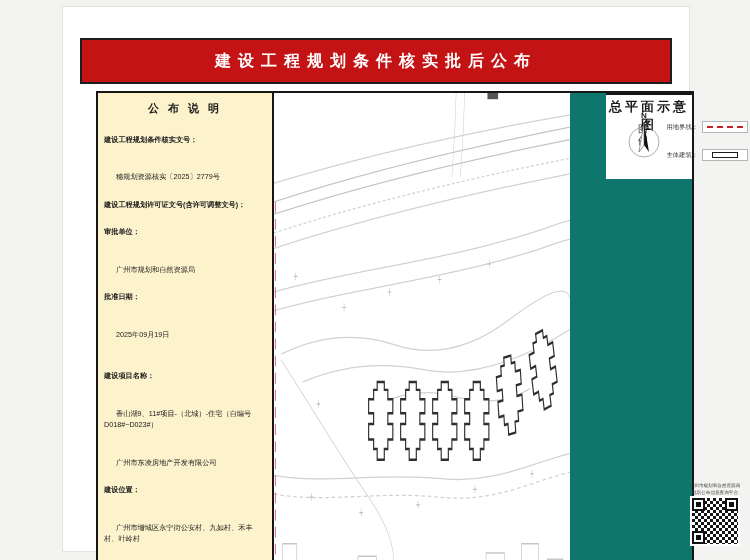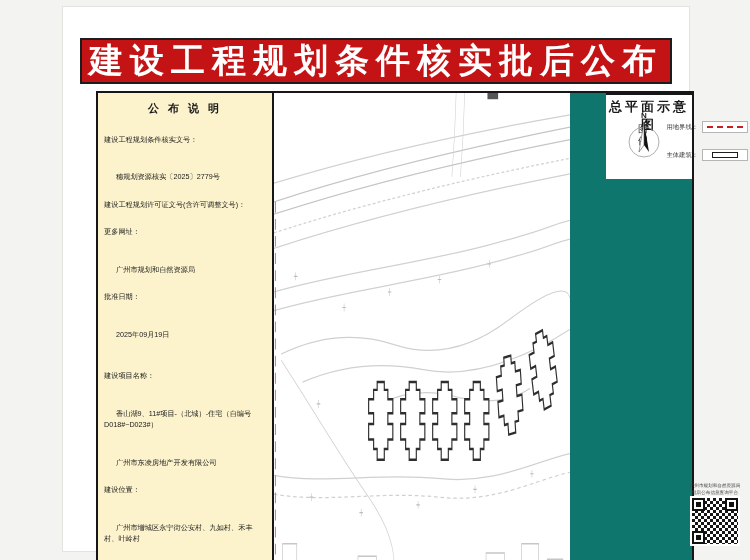--- a/index.html
+++ b/index.html
@@ -9,33 +9,33 @@
     font-family:"Liberation Sans","DejaVu Sans",sans-serif;
     color:#1a1a1a;
   }
   .page{position:absolute;left:62px;top:6px;width:628px;height:546px;background:#fff;border:1px solid #e4e4df;box-sizing:border-box;}
   
   .banner{
     position:absolute;left:80px;top:38px;width:592px;height:46px;
     background:#c41315;border:2px solid #1d1d1d;box-sizing:border-box;
     display:flex;align-items:center;justify-content:center;
   }
-  .banner span{color:#fff;font-size:34px;font-weight:bold;letter-spacing:7px;white-space:nowrap;}
+  .banner span{color:#fff;font-size:16px;font-weight:bold;letter-spacing:7px;white-space:nowrap;}
   
   .frame{
     position:absolute;left:96px;top:91px;width:598px;height:548px;
     border:2px solid #161616;box-sizing:border-box;background:#0f766e;
     display:flex;
   }
   .info-panel{
     width:176px;flex:0 0 176px;background:#fcf3cd;border-right:2px solid #161616;
     box-sizing:border-box;padding:5px 6px 4px 6px;font-size:7.2px;line-height:1.6;
   }
   .info-title{font-size:11px;font-weight:bold;text-align:center;letter-spacing:3px;margin:2px 0 4px 0;}
-  .flabel{font-weight:normal;margin-top:16px;}
+  .flabel{font-weight:bold;margin-top:16px;}
   .fvalue{text-indent:12px;margin-top:26px;}
   .fvalue-long{text-indent:12px;text-align:justify;line-height:1.5;}
   .group-gap{height:14px;}
   .notes{margin-top:14px;font-size:4.8px;line-height:1.7;color:#222;}
   .notes .nt{font-weight:bold;font-size:5.6px;}
   .notes .note{word-break:break-all;}
   
   .right-col{flex:1;display:flex;flex-direction:row;min-width:0;gap:36px;}
   .map{flex:1;position:relative;background:#fff;overflow:hidden;}
   .map svg{position:absolute;inset:0;width:100%;height:100%;}
@@ -81,21 +81,21 @@
 </div>
 
 <div class="frame">
 
   <div class="info-panel">
     <div class="info-title">公 布 说 明</div>
 
     <div class="flabel">建设工程规划条件核实文号：</div>
     <div class="fvalue">穗规划资源核实〔2025〕2779号</div>
     <div class="flabel">建设工程规划许可证文号(含许可调整文号)：</div>
-    <div class="flabel">更多网址：</div>
+    <div class="flabel">审批单位：</div>
     <div class="fvalue">广州市规划和自然资源局</div>
     <div class="flabel">批准日期：</div>
     <div class="fvalue">2025年09月19日</div>
 
     <div class="group-gap"></div>
 
     <div class="flabel">建设项目名称：</div>
     <div class="fvalue">香山湖9、11#项目-（北城）-住宅（自编号D018#~D023#）</div>
     <div class="fvalue">广州市东凌房地产开发有限公司</div>
     <div class="flabel">建设位置：</div>

